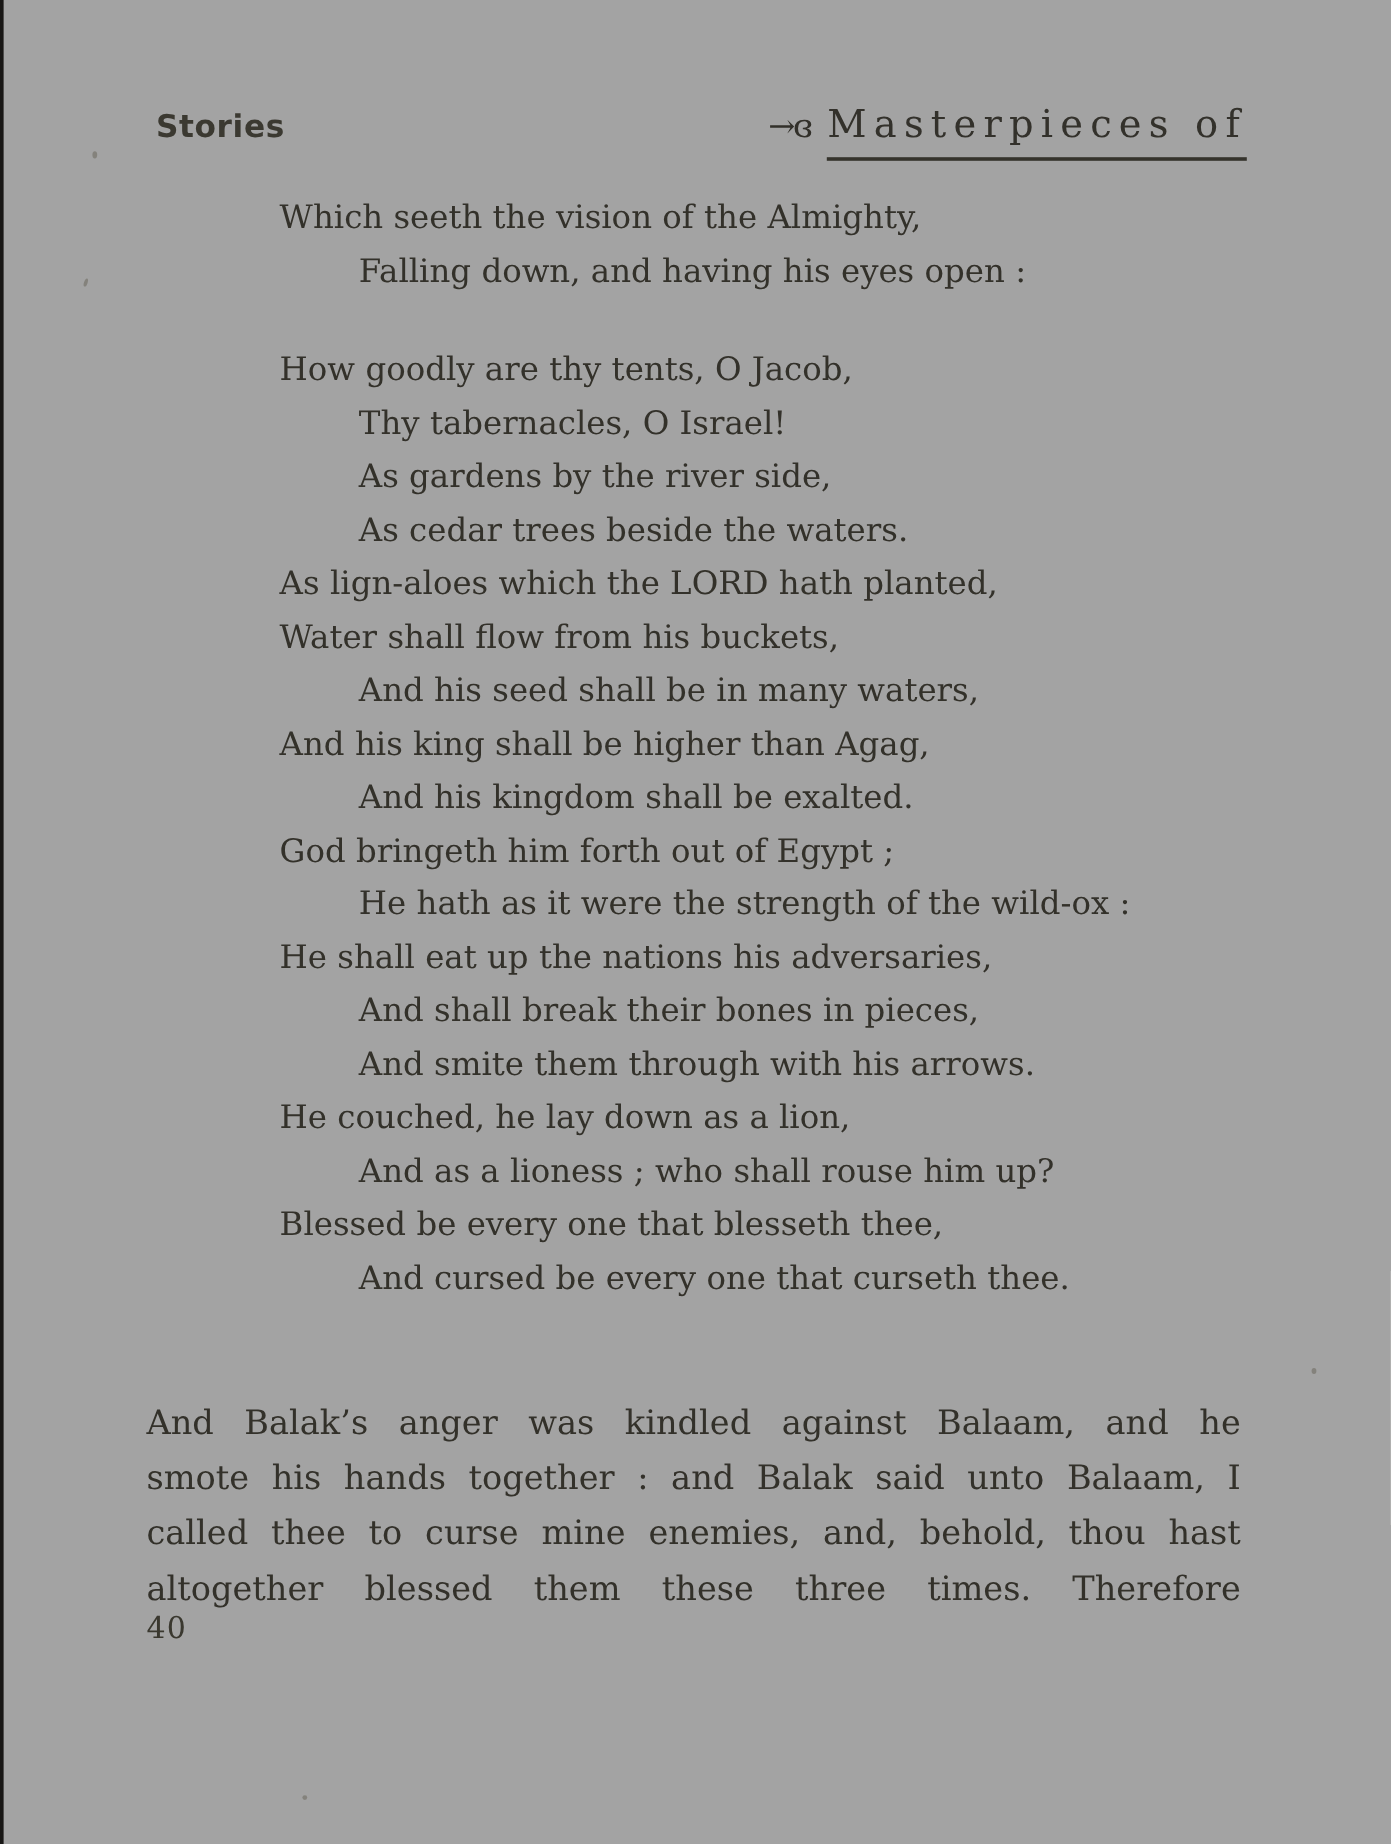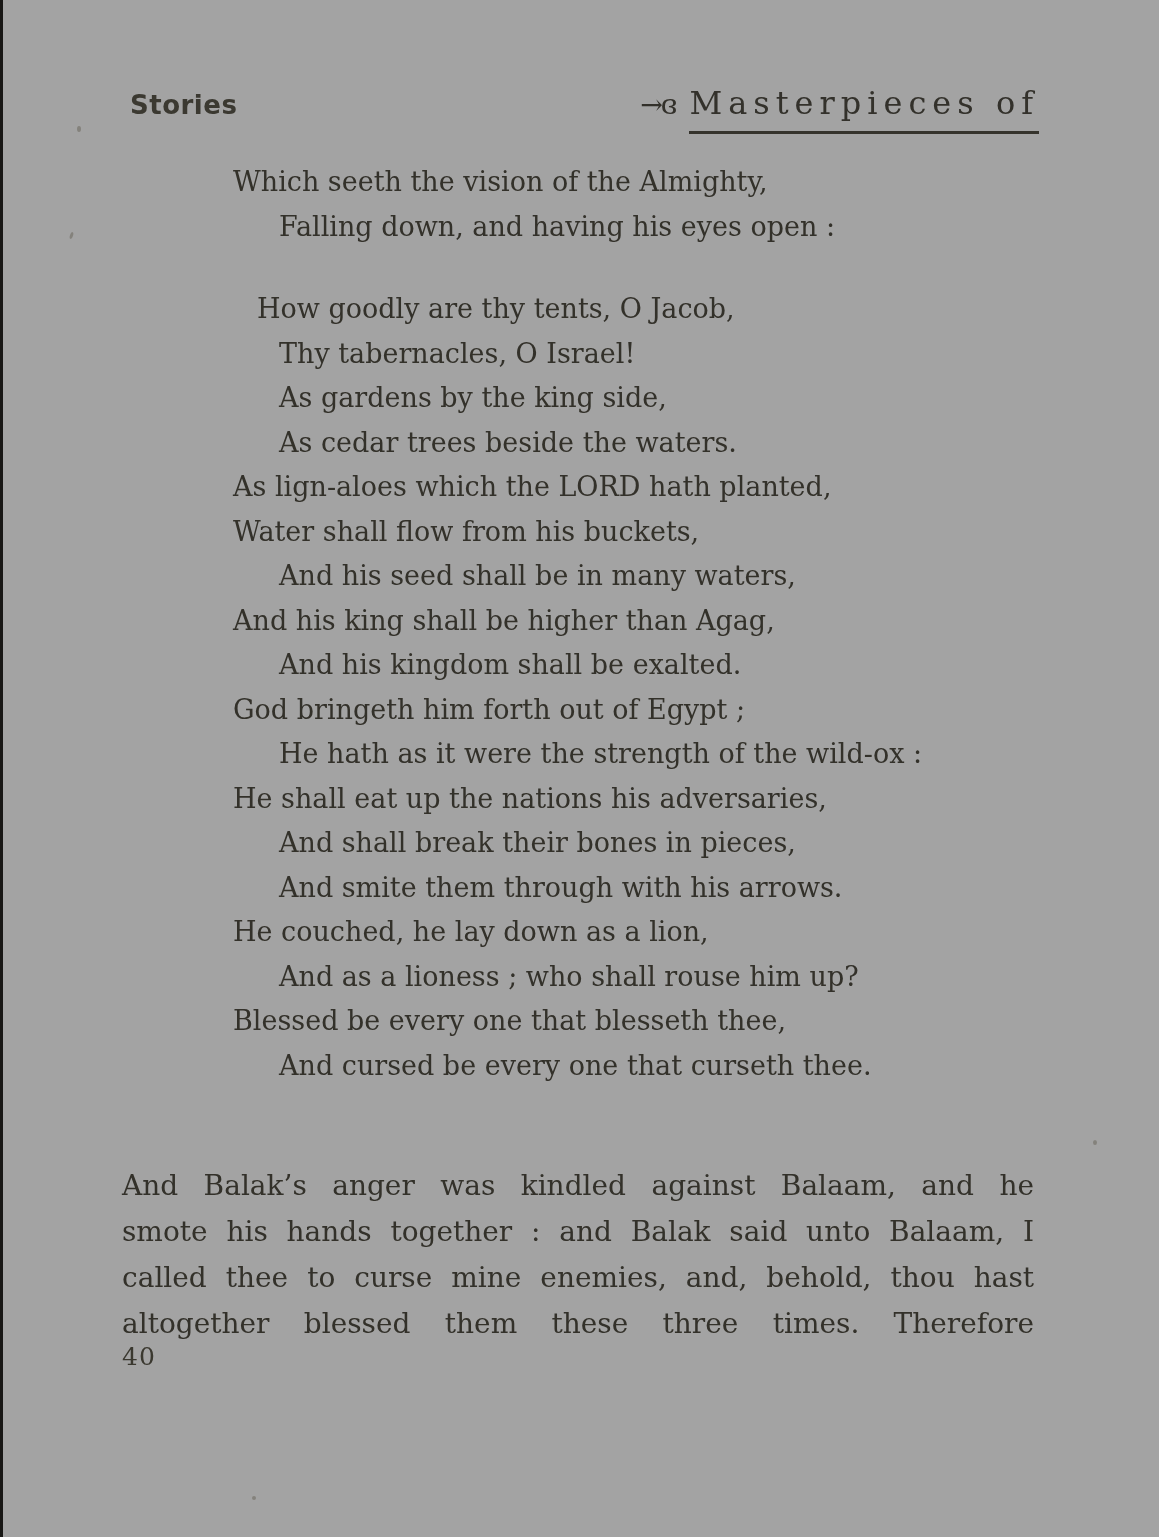--- a/index.html
+++ b/index.html
@@ -72,22 +72,22 @@
 
   .poem {
     position: absolute;
     top: 160px;
     left: 233px;
     width: 840px;
     font-size: 27px;
     line-height: 44.5px;
     color: #33312a;
   }
-  .poem-line.indent-1 { margin-left: 46px; }
-  .poem-line.stanza-break { margin-top: 38px; margin-left: 24px; }
+  .poem-line.indent-1 { margin-left: 66px; }
+  .poem-line.stanza-break { margin-top: 38px; }
 
   .prose {
     position: absolute;
     top: 1163px;
     left: 122px;
     width: 912px;
     font-size: 28px;
     line-height: 46px;
     color: #33312a;
   }
@@ -124,21 +124,21 @@
       <span class="ornament">→ɞ</span>
       <span class="book-title-text">Masterpieces of</span>
     </span>
   </header>
 
   <section class="poem">
       <div class="poem-line indent-0">Which seeth the vision of the Almighty,</div>
       <div class="poem-line indent-1">Falling down, and having his eyes open :</div>
       <div class="poem-line indent-0 stanza-break">How goodly are thy tents, O Jacob,</div>
       <div class="poem-line indent-1">Thy tabernacles, O Israel!</div>
-      <div class="poem-line indent-1">As gardens by the king side,</div>
+      <div class="poem-line indent-1">As gardens by the river side,</div>
       <div class="poem-line indent-1">As cedar trees beside the waters.</div>
       <div class="poem-line indent-0">As lign-aloes which the LORD hath planted,</div>
       <div class="poem-line indent-0">Water shall flow from his buckets,</div>
       <div class="poem-line indent-1">And his seed shall be in many waters,</div>
       <div class="poem-line indent-0">And his king shall be higher than Agag,</div>
       <div class="poem-line indent-1">And his kingdom shall be exalted.</div>
       <div class="poem-line indent-0">God bringeth him forth out of Egypt ;</div>
       <div class="poem-line indent-1">He hath as it were the strength of the wild-ox :</div>
       <div class="poem-line indent-0">He shall eat up the nations his adversaries,</div>
       <div class="poem-line indent-1">And shall break their bones in pieces,</div>

